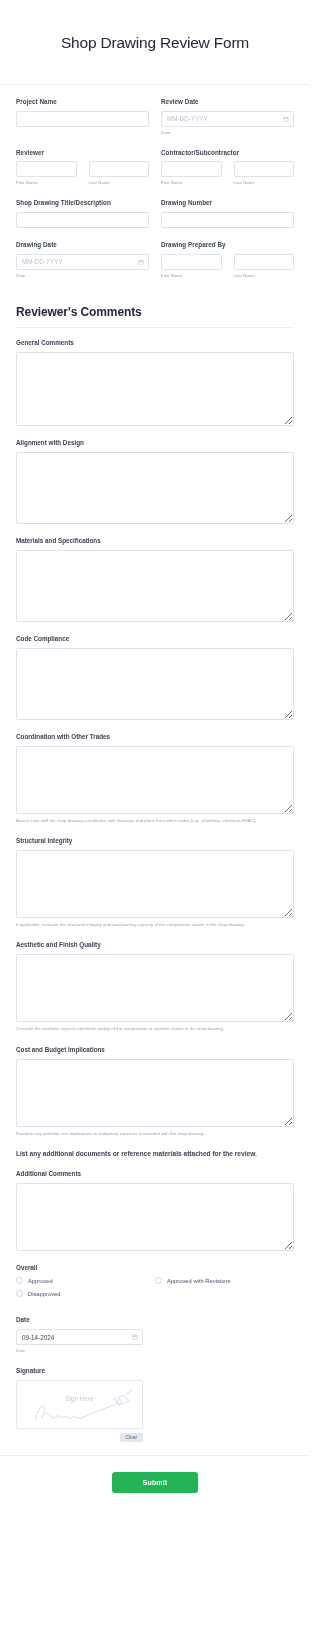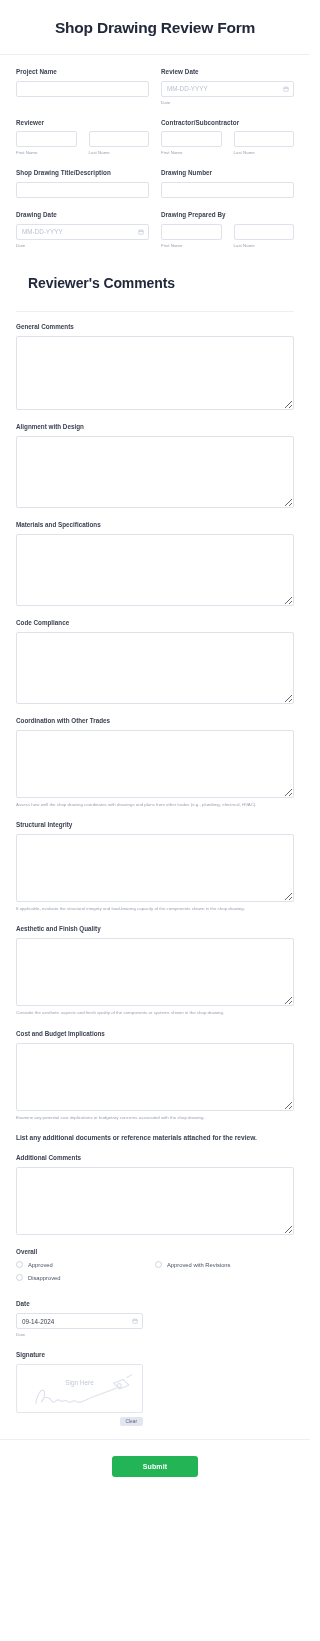--- a/index.html
+++ b/index.html
@@ -15,23 +15,23 @@
   }
   .page { width: 310px; background:#fff; }
 
   
   .form-header {
     padding: 19px 16px 17px;
     text-align: center;
     border-bottom: 1px solid #eceef2;
   }
   .form-title {
-    margin: 0;
+    margin: 15px;
     font-size: 15.5px;
-    font-weight: bold;
+    font-weight: normal;
     letter-spacing: -0.2px;
     color: #22293b;
   }
 
   
   .form-body { padding: 13px 16px 0; }
 
   .row { display: flex; gap: 12px; }
   .col { flex: 1 1 0; min-width: 0; }
 
@@ -112,22 +112,22 @@
   .ta-h2 { height: 72px; }
   .ta-h3 { height: 68px; }
 
   
   .section-head {
     margin: 13px 0 0;
     padding-bottom: 8px;
     border-bottom: 1px solid #eceef2;
   }
   .section-head h2 {
-    margin: 12px;
-    font-size: 14px;
+    margin: 0;
+    font-size: 12px;
     font-weight: bold;
     color: #22293b;
     letter-spacing: -0.1px;
   }
   .after-head { padding-top: 11px; }
 
   
   .upload-label {
     display:block;
     font-size: 6.6px;

